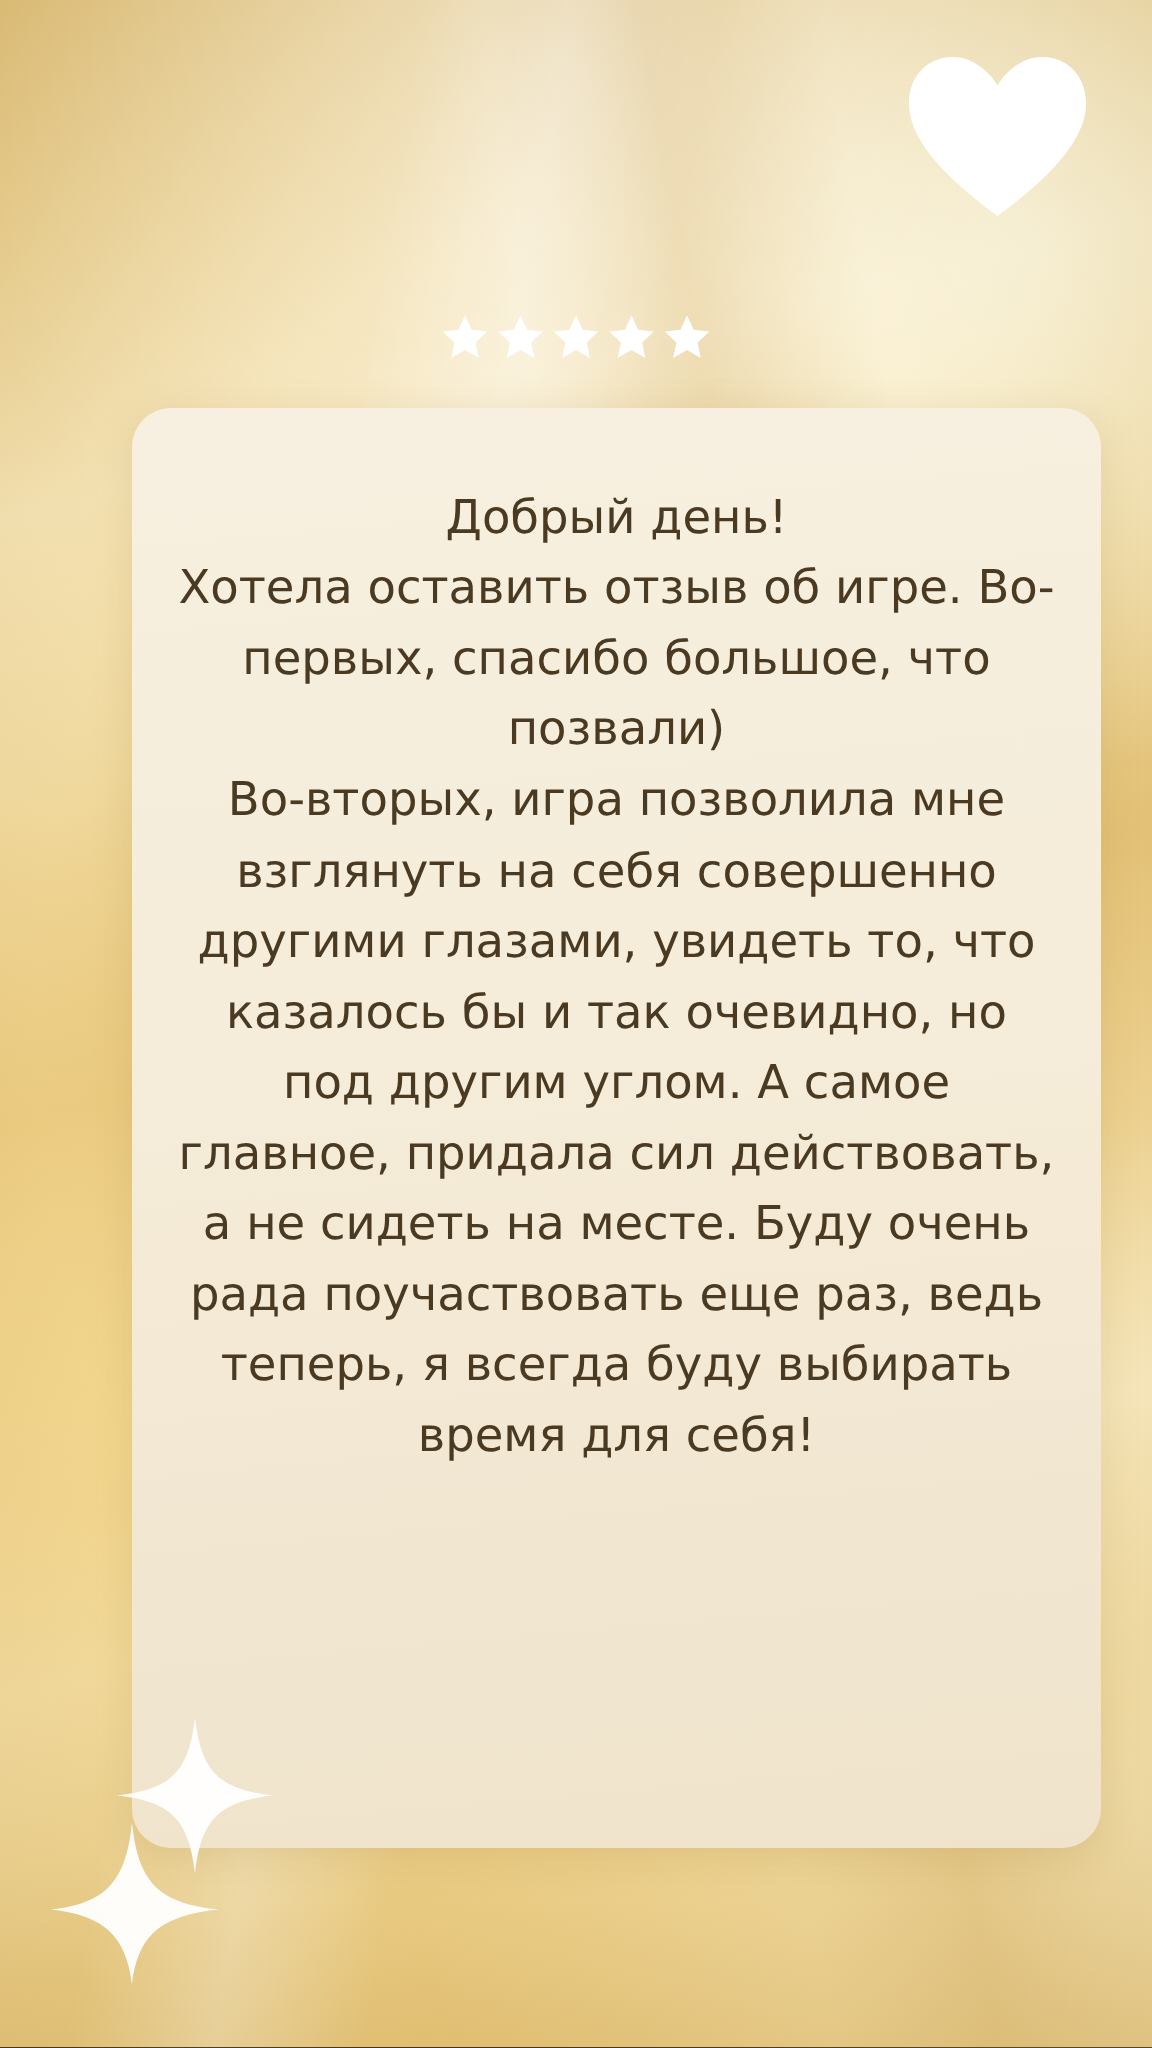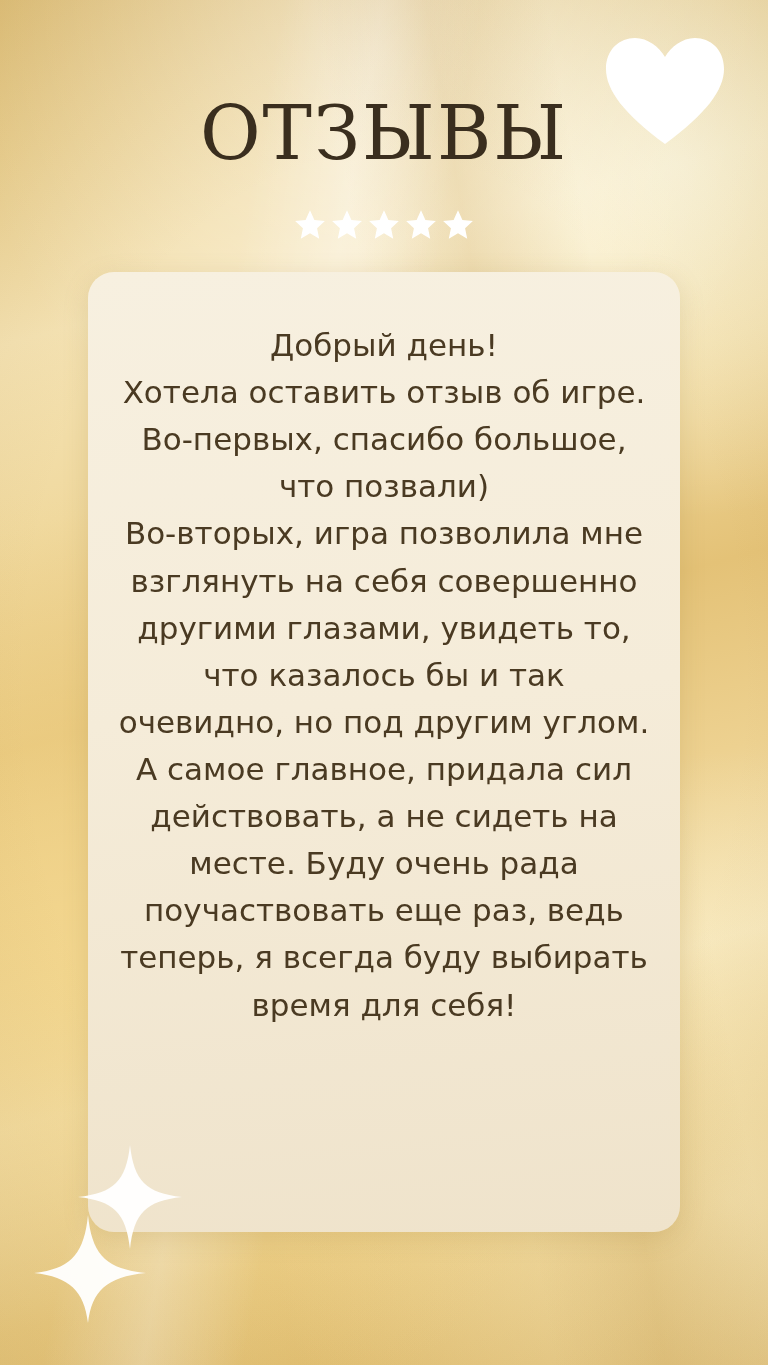--- a/index.html
+++ b/index.html
@@ -83,21 +83,21 @@
     width: 34px;
     height: 34px;
     margin: 0 -1px;
     vertical-align: middle;
   }
 
   .card {
     position: absolute;
     left: 88px;
     top: 272px;
-    width: 592px;
+    width: 646px;
     height: 960px;
     border-radius: 26px;
     background: linear-gradient(175deg, #f7f0e0 0%, #f5ecd9 45%, #efe3cb 100%);
     box-shadow: 0 6px 26px rgba(150,115,45,0.18);
     box-sizing: border-box;
     padding: 50px 30px 30px 30px;
     display: flex;
     justify-content: center;
   }
   .card-text {
@@ -126,21 +126,20 @@
 <div class="story">
   <div class="sheen"></div>
   <div class="vignette"></div>
 
   <div class="heart-icon">
     <svg viewBox="0 0 122 112" xmlns="http://www.w3.org/2000/svg" aria-hidden="true">
       <path d="M61 108 C 20 78, 2 54, 2 33 C 2 13, 16 2, 31 2 C 44 2, 55 11, 61 21 C 67 11, 78 2, 91 2 C 106 2, 120 13, 120 33 C 120 54, 102 78, 61 108 Z" fill="#ffffff"></path>
     </svg>
   </div>
 
-  <div class="title">ОТЗЫВЫ</div>
 
   <div class="stars">
     <svg viewBox="0 0 24 24">
         <path d="M12 1.5l3.1 6.9 7.4.8-5.5 5.1 1.5 7.4L12 17.9 5.5 21.7 7 14.3 1.5 9.2l7.4-.8z" fill="#ffffff"></path>
       </svg>
     <svg viewBox="0 0 24 24">
         <path d="M12 1.5l3.1 6.9 7.4.8-5.5 5.1 1.5 7.4L12 17.9 5.5 21.7 7 14.3 1.5 9.2l7.4-.8z" fill="#ffffff"></path>
       </svg>
     <svg viewBox="0 0 24 24">
         <path d="M12 1.5l3.1 6.9 7.4.8-5.5 5.1 1.5 7.4L12 17.9 5.5 21.7 7 14.3 1.5 9.2l7.4-.8z" fill="#ffffff"></path>

